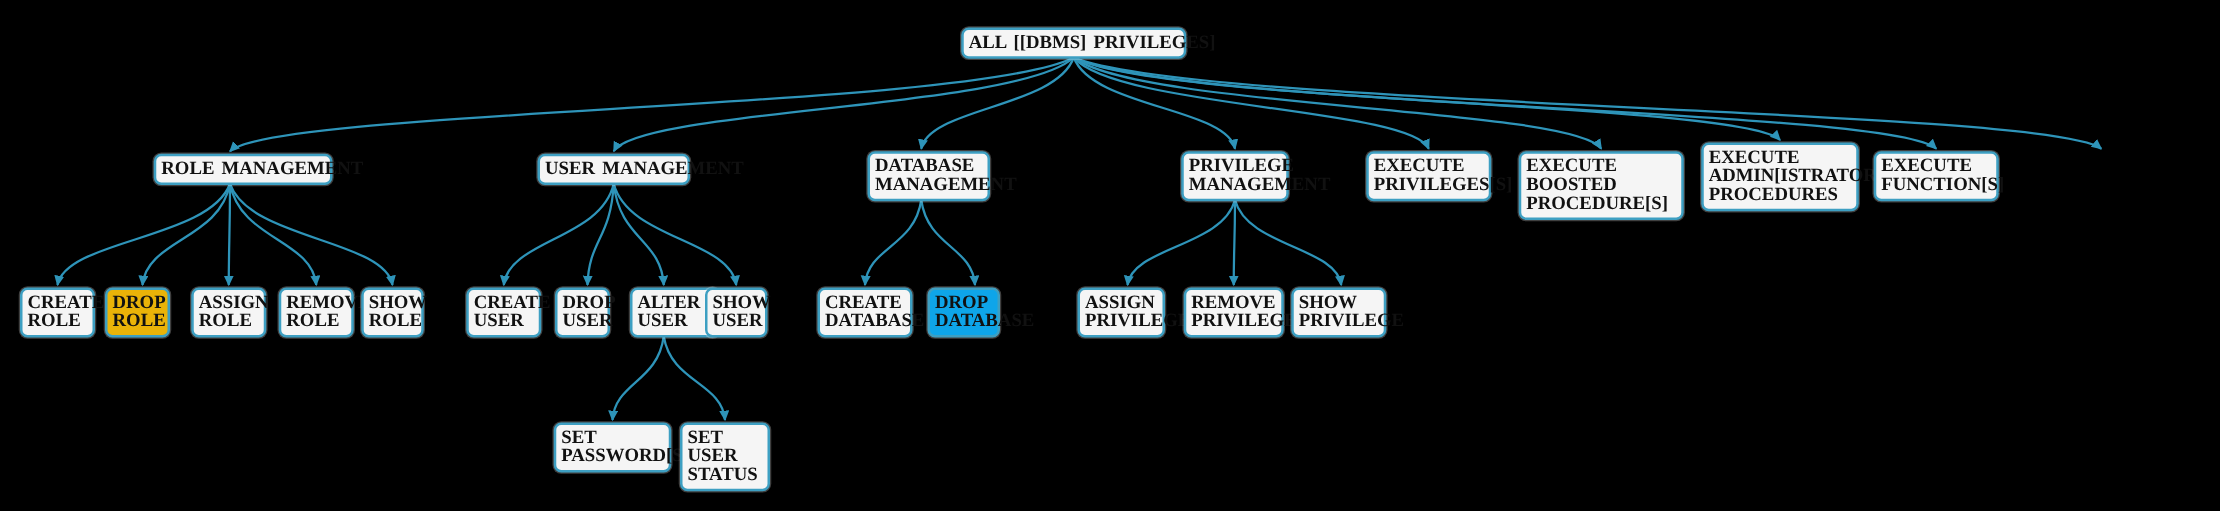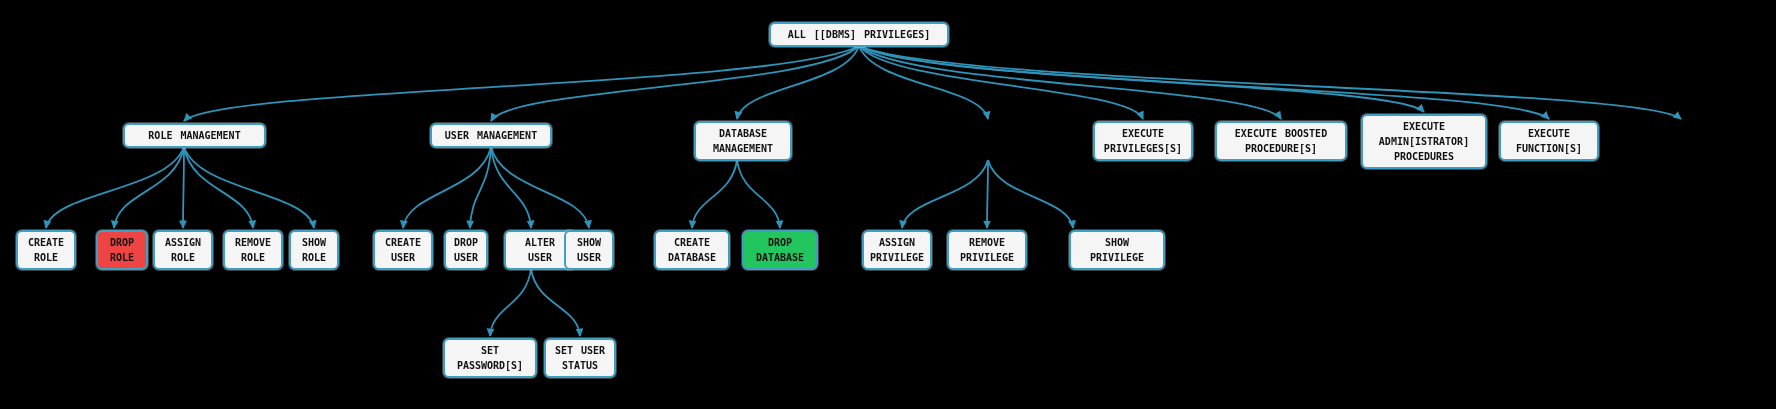--- a/index.html
+++ b/index.html
@@ -23,26 +23,26 @@
     height: 409px;
   }
   .node {
     position: absolute;
     box-sizing: border-box;
     background: #f5f5f5;
     border: 2px solid #3d9fc2;
     border-radius: 6px;
     color: #111111;
     font-weight: bold;
-    font-size: 10px;
+    font-size: 15px;
     line-height: 15px;
-    text-align: center;
     padding: 3px 4px;
     word-spacing: 2px;
     box-shadow: 0 0 0 1px rgba(255,255,255,0.25);
+    font-family: Liberation Serif, serif;
   }
   .node.nowrap { white-space: nowrap; }
 </style>
 </head>
 <body>
 
 <div id="canvas" style="background: rgb(0, 0, 0);">
   <svg id="edge-layer" width="1776" height="409" viewBox="0 0 1776 409" xmlns="http://www.w3.org/2000/svg">
       <defs>
         <marker id="arrow" orient="auto" markerUnits="userSpaceOnUse" markerWidth="10" markerHeight="9" refX="7.5" refY="4">
@@ -72,33 +72,34 @@
       <path d="M988,160 C977.7,197.4 906.3,197.4 902,228" fill="none" stroke="#2e94b9" stroke-width="1.8" marker-end="url(#arrow)"></path>
       <path d="M988,160 C987.9,197.4 987.0,197.4 987,228" fill="none" stroke="#2e94b9" stroke-width="1.8" marker-end="url(#arrow)"></path>
       <path d="M988,160 C998.2,197.4 1068.8,197.4 1073,228" fill="none" stroke="#2e94b9" stroke-width="1.8" marker-end="url(#arrow)"></path>
       <path d="M531,269 C526.1,305.9 492.1,305.9 490,336" fill="none" stroke="#2e94b9" stroke-width="1.8" marker-end="url(#arrow)"></path>
       <path d="M531,269 C536.9,305.9 577.5,305.9 580,336" fill="none" stroke="#2e94b9" stroke-width="1.8" marker-end="url(#arrow)"></path>
     </svg>
 <div class="node nowrap" style="left: 769px; top: 22px; width: 180px; background: rgb(245, 245, 245); border-color: rgb(61, 159, 194); color: rgb(17, 17, 17);">ALL [[DBMS] PRIVILEGES]</div>
     <div class="node nowrap" style="left: 123px; top: 123px; width: 143px; background: rgb(245, 245, 245); border-color: rgb(61, 159, 194); color: rgb(17, 17, 17);">ROLE MANAGEMENT</div>
     <div class="node nowrap" style="left: 430px; top: 123px; width: 122px; background: rgb(245, 245, 245); border-color: rgb(61, 159, 194); color: rgb(17, 17, 17);">USER MANAGEMENT</div>
     <div class="node" style="left: 694px; top: 121px; width: 98px; background: rgb(245, 245, 245); border-color: rgb(61, 159, 194); color: rgb(17, 17, 17);">DATABASE MANAGEMENT</div>
+    <div class="node" style="left: 945px; top: 121px; width: 86px; background: rgb(245, 245, 245); border-color: rgb(61, 159, 194); color: rgb(17, 17, 17);">PRIVILEGE MANAGEMENT</div>
     <div class="node" style="left: 1093px; top: 121px; width: 100px; background: rgb(245, 245, 245); border-color: rgb(61, 159, 194); color: rgb(17, 17, 17);">EXECUTE PRIVILEGES[S]</div>
     <div class="node" style="left: 1215px; top: 121px; width: 132px; background: rgb(245, 245, 245); border-color: rgb(61, 159, 194); color: rgb(17, 17, 17);">EXECUTE BOOSTED PROCEDURE[S]</div>
     <div class="node" style="left: 1361px; top: 114px; width: 126px; background: rgb(245, 245, 245); border-color: rgb(61, 159, 194); color: rgb(17, 17, 17);">EXECUTE ADMIN[ISTRATOR] PROCEDURES</div>
     <div class="node" style="left: 1499px; top: 121px; width: 100px; background: rgb(245, 245, 245); border-color: rgb(61, 159, 194); color: rgb(17, 17, 17);">EXECUTE FUNCTION[S]</div>
     <div class="node" style="left: 16px; top: 230px; width: 60px; background: rgb(245, 245, 245); border-color: rgb(61, 159, 194); color: rgb(17, 17, 17);">CREATE ROLE</div>
-    <div class="node" style="left: 96px; top: 230px; width: 52px; background: #ef4444; border-color: rgb(61, 159, 194); color: rgb(17, 17, 17);">DROP ROLE</div>
+    <div class="node" style="left: 84px; top: 230px; width: 52px; background: #eab308; border-color: rgb(61, 159, 194); color: rgb(17, 17, 17);">DROP ROLE</div>
     <div class="node" style="left: 153px; top: 230px; width: 60px; background: rgb(245, 245, 245); border-color: rgb(61, 159, 194); color: rgb(17, 17, 17);">ASSIGN ROLE</div>
     <div class="node" style="left: 223px; top: 230px; width: 60px; background: rgb(245, 245, 245); border-color: rgb(61, 159, 194); color: rgb(17, 17, 17);">REMOVE ROLE</div>
     <div class="node" style="left: 289px; top: 230px; width: 50px; background: rgb(245, 245, 245); border-color: rgb(61, 159, 194); color: rgb(17, 17, 17);">SHOW ROLE</div>
     <div class="node" style="left: 373px; top: 230px; width: 60px; background: rgb(245, 245, 245); border-color: rgb(61, 159, 194); color: rgb(17, 17, 17);">CREATE USER</div>
     <div class="node" style="left: 444px; top: 230px; width: 44px; background: rgb(245, 245, 245); border-color: rgb(61, 159, 194); color: rgb(17, 17, 17);">DROP USER</div>
     <div class="node" style="left: 504px; top: 230px; width: 72px; background: rgb(245, 245, 245); border-color: rgb(61, 159, 194); color: rgb(17, 17, 17);">ALTER USER</div>
     <div class="node" style="left: 564px; top: 230px; width: 50px; background: rgb(245, 245, 245); border-color: rgb(61, 159, 194); color: rgb(17, 17, 17);">SHOW USER</div>
     <div class="node" style="left: 654px; top: 230px; width: 76px; background: rgb(245, 245, 245); border-color: rgb(61, 159, 194); color: rgb(17, 17, 17);">CREATE DATABASE</div>
-    <div class="node" style="left: 742px; top: 230px; width: 76px; background: #22c55e; border-color: rgb(61, 159, 194); color: rgb(17, 17, 17);">DROP DATABASE</div>
+    <div class="node" style="left: 742px; top: 230px; width: 58px; background: #0ea5e9; border-color: rgb(61, 159, 194); color: rgb(17, 17, 17);">DROP DATABASE</div>
     <div class="node" style="left: 862px; top: 230px; width: 70px; background: rgb(245, 245, 245); border-color: rgb(61, 159, 194); color: rgb(17, 17, 17);">ASSIGN PRIVILEGE</div>
     <div class="node" style="left: 947px; top: 230px; width: 80px; background: rgb(245, 245, 245); border-color: rgb(61, 159, 194); color: rgb(17, 17, 17);">REMOVE PRIVILEGE</div>
-    <div class="node" style="left: 1033px; top: 230px; width: 96px; background: rgb(245, 245, 245); border-color: rgb(61, 159, 194); color: rgb(17, 17, 17); margin-left: 36px;">SHOW PRIVILEGE</div>
+    <div class="node" style="left: 1033px; top: 230px; width: 76px; background: rgb(245, 245, 245); border-color: rgb(61, 159, 194); color: rgb(17, 17, 17);">SHOW PRIVILEGE</div>
     <div class="node" style="left: 443px; top: 338px; width: 94px; background: rgb(245, 245, 245); border-color: rgb(61, 159, 194); color: rgb(17, 17, 17);">SET PASSWORD[S]</div>
     <div class="node" style="left: 544px; top: 338px; width: 72px; background: rgb(245, 245, 245); border-color: rgb(61, 159, 194); color: rgb(17, 17, 17);">SET USER STATUS</div>
   </div>
 
 </body></html>

